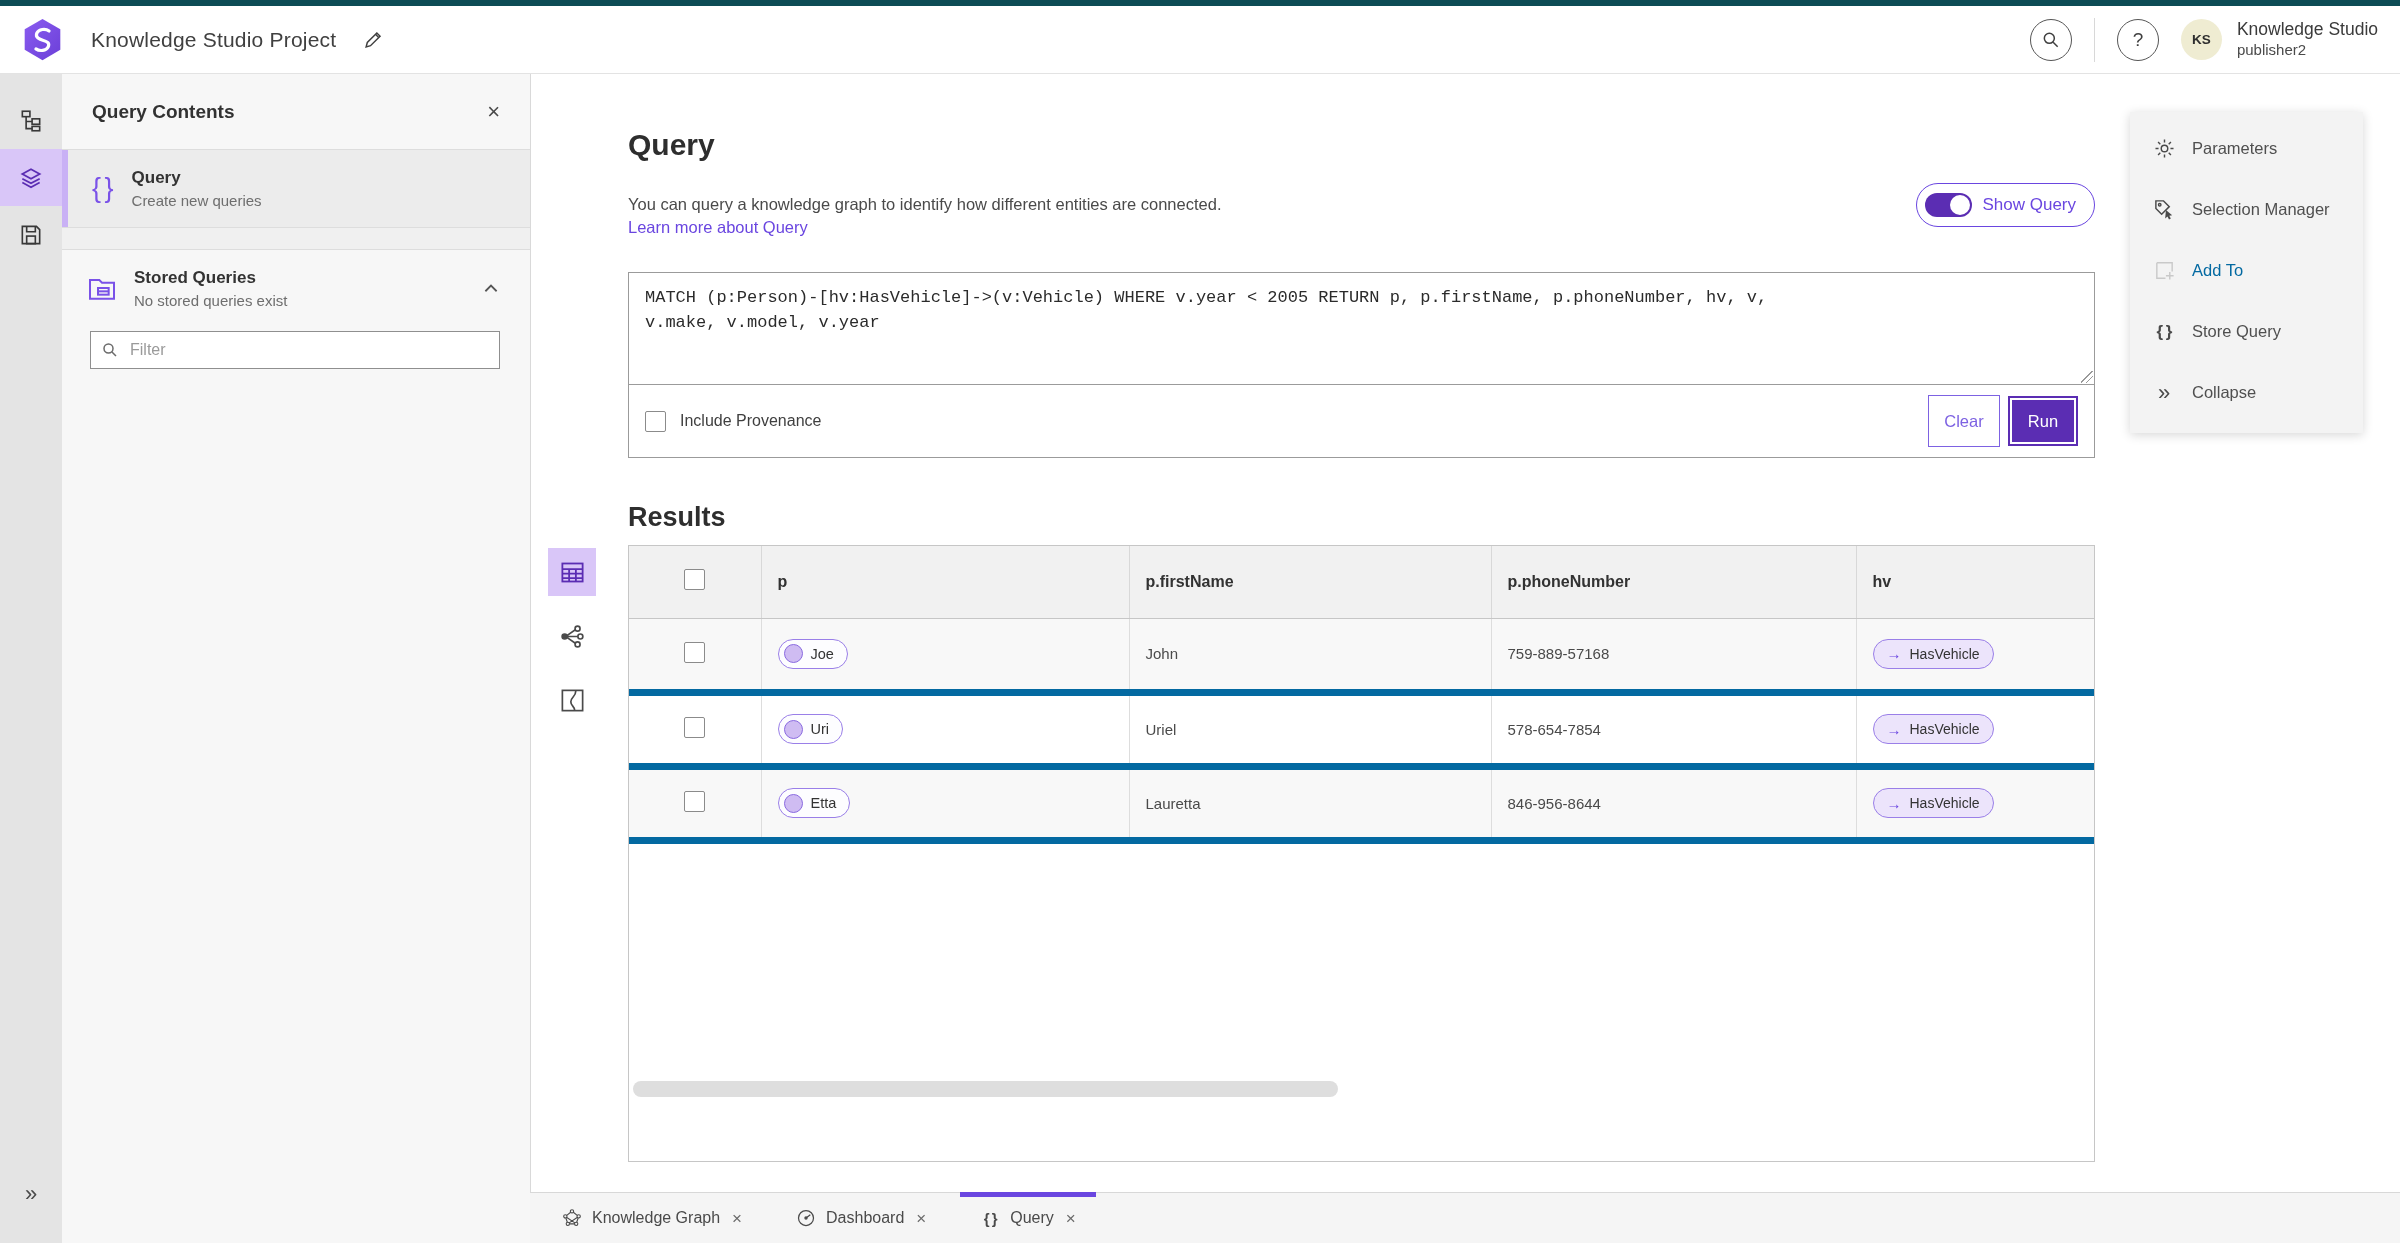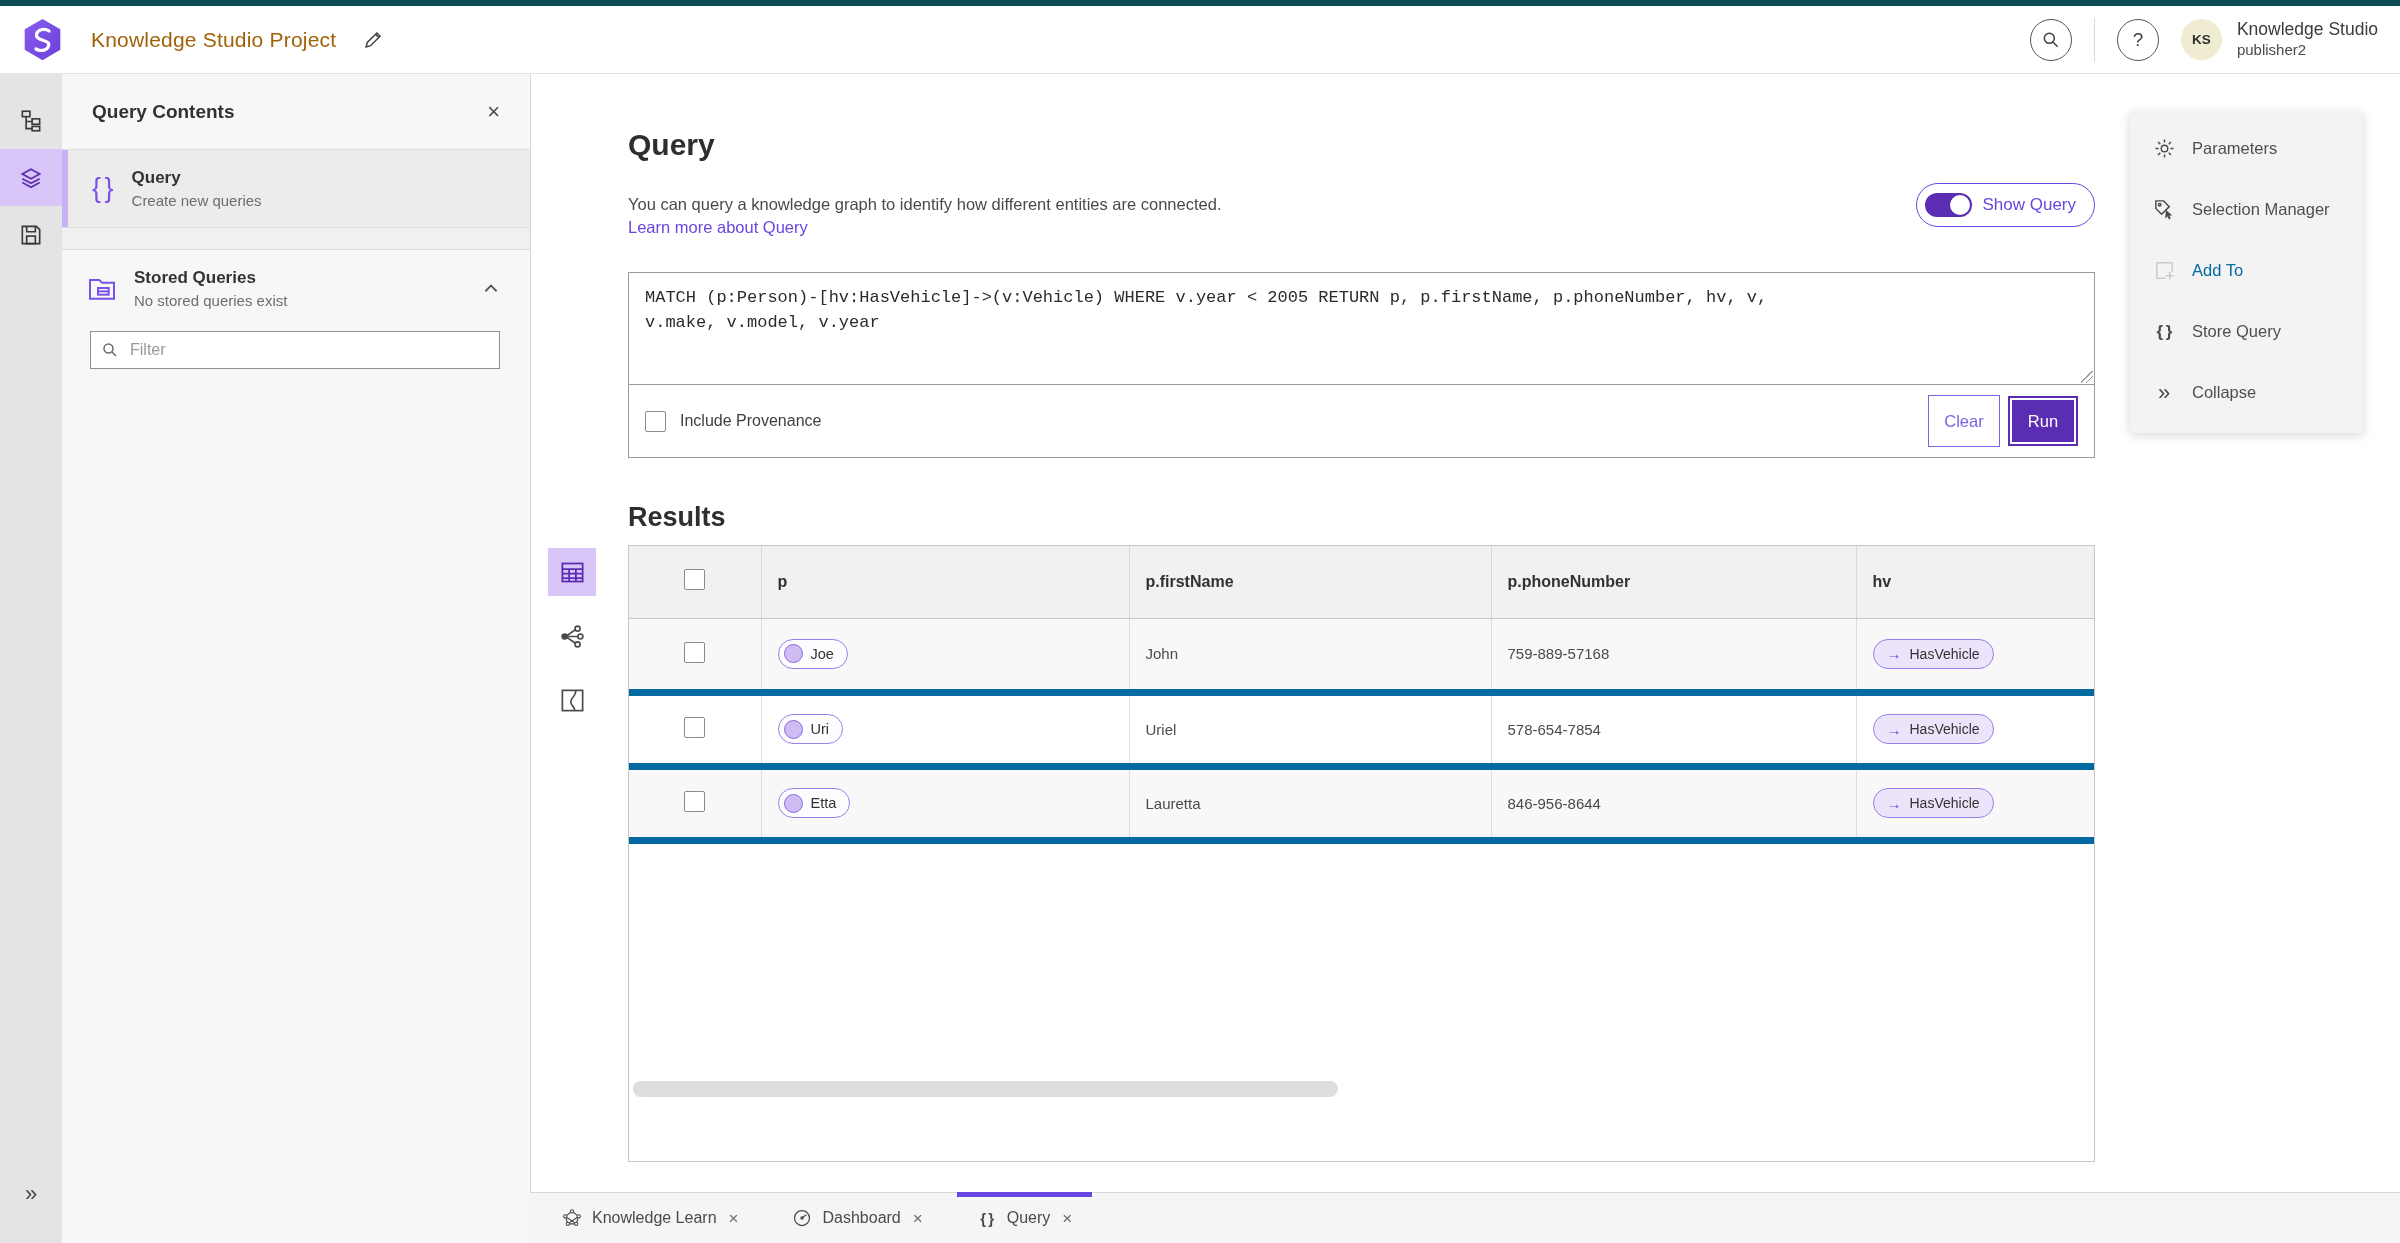--- a/index.html
+++ b/index.html
@@ -6,21 +6,21 @@
   body{width:2400px;height:1243px;font-family:"Liberation Sans",sans-serif;background:#fff;overflow:hidden;}
   #app{position:relative;width:2400px;height:1243px;background:#fff;}
   svg{display:block;}
 
   
   .top-strip{position:absolute;left:0;top:0;width:2400px;height:6px;background:var(--teal,#0d4c55);}
   .header{position:absolute;left:0;top:6px;width:2400px;height:68px;background:#fff;border-bottom:1px solid #e3e3e3;
     display:flex;align-items:center;justify-content:space-between;padding:0 16px 0 20px;box-sizing:border-box;}
   .header-left{display:flex;align-items:center;}
   .logo{width:45px;height:45px;margin-right:26px;}
-  .app-title{font-size:21px;font-weight:500;color:#a16207;letter-spacing:.2px;}
+  .app-title{font-size:21px;font-weight:500;color:#404040;letter-spacing:.2px;}
   .pencil{width:22px;height:22px;color:#3f3f3f;margin-left:26px;cursor:pointer;}
   .header-right{display:flex;align-items:center;}
   .circle-btn{width:42px;height:42px;border-radius:50%;border:1.6px solid #565656;background:#fff;color:#3f3f3f;
     display:flex;align-items:center;justify-content:center;font-size:19px;cursor:pointer;box-sizing:border-box;padding:0;}
   .circle-btn svg{width:20px;height:20px;}
   .vdiv{width:1px;height:44px;background:#d8d8d8;margin:0 22px;}
   .avatar{width:41px;height:41px;border-radius:50%;background:#efecd2;color:#2e2e2e;font-size:13.5px;font-weight:700;
     display:flex;align-items:center;justify-content:center;margin:0 15px 0 22px;}
   .user-block{line-height:1.25;padding-right:6px;}
   .user-name{font-size:17.5px;color:#3a3a3a;}
@@ -403,21 +403,21 @@
       <span class="t-ic">
         <svg viewBox="0 0 24 24" fill="none" stroke="currentColor" stroke-width="1.3">
           <circle cx="12" cy="4" r="2"></circle>
             <circle cx="4" cy="10" r="2"></circle>
             <circle cx="20" cy="10" r="2"></circle>
             <circle cx="7" cy="19" r="2"></circle>
             <circle cx="17" cy="19" r="2"></circle>
           <path d="M10.4 5.1L5.7 8.8M13.6 5.1l4.7 3.7M4.6 12l1.8 5.1M19.4 12l-1.8 5.1M9 19h6M5.8 11.4l9.6 6.4M18.2 11.4l-9.6 6.4"></path>
         </svg>
       </span>
-      <span>Knowledge Learn</span>
+      <span>Knowledge Graph</span>
       <span class="tab-close">×</span>
     </div>
     <div class="tab">
       <span class="t-ic">
         <svg viewBox="0 0 24 24" fill="none" stroke="currentColor" stroke-width="1.5">
           <circle cx="12" cy="12" r="9"></circle>
             <path d="M12 12l5.2-3.8"></path>
             <circle cx="12" cy="12" r="1.3" fill="currentColor"></circle>
         </svg>
       </span>

